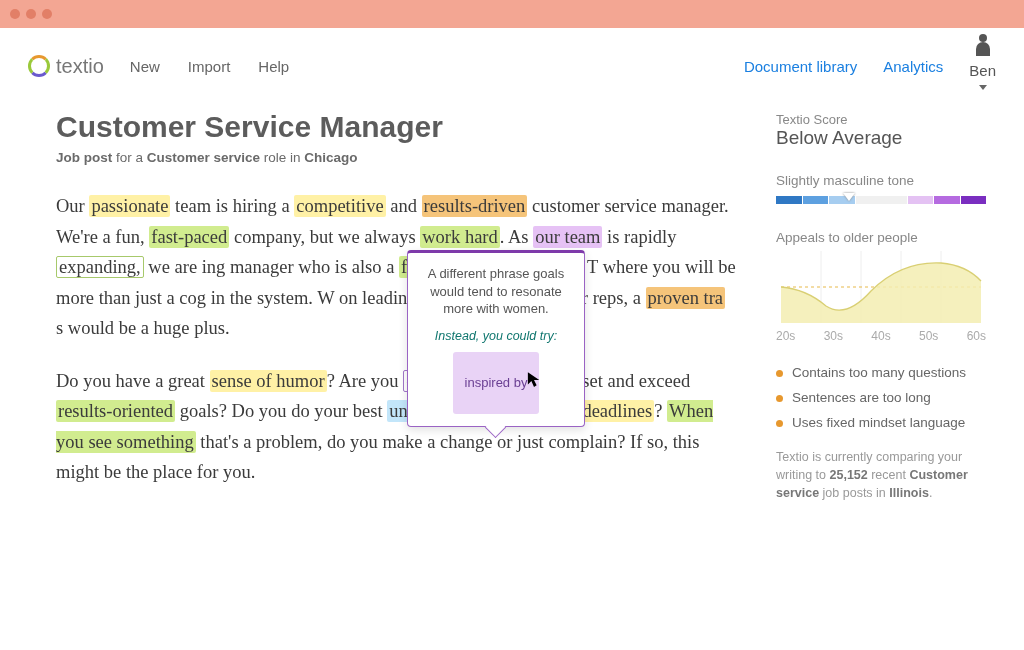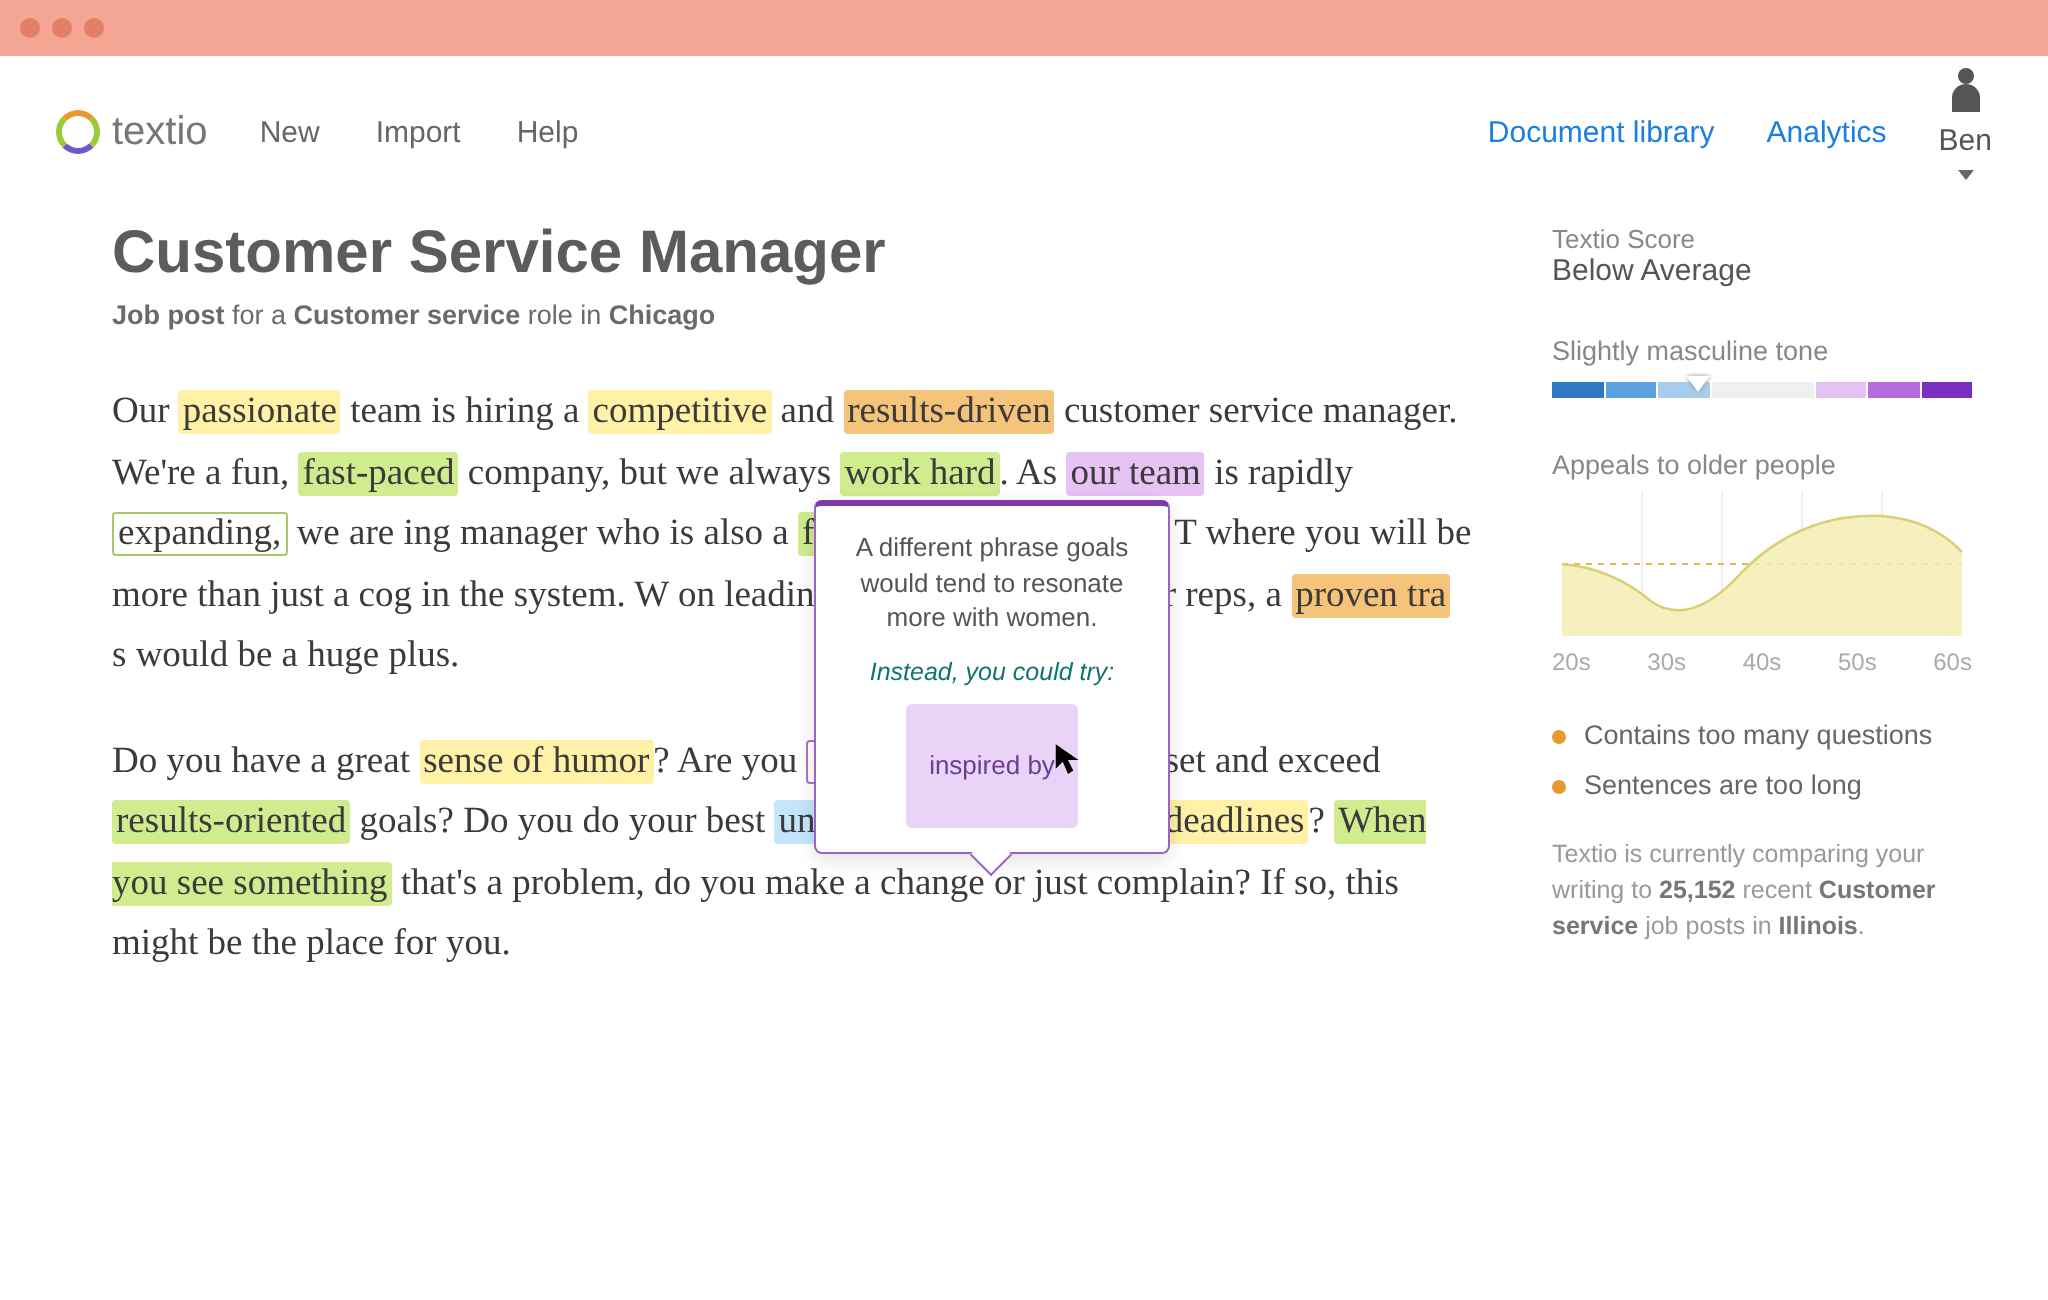--- a/index.html
+++ b/index.html
@@ -37,21 +37,21 @@
   .tt-text { color:#555; line-height:1.35; }
   .tt-sub { color:#0f766e; font-style:italic; margin:8px 0 6px; font-size:12.5px; }
   .tt-chip { display:inline-block; background:#e9d3f6; color:#6a3f93; padding:20px 12px; border-radius:3px; font-size:13px; cursor:pointer; }
   .cursor { position:absolute; top:238px; left:470px; width:14px; height:18px; z-index:6; }
   .sidebar { width:210px; padding-top:2px; color:#555; font-size:13.5px; }
   .score-row { display:flex; align-items:center; gap:10px; margin-bottom:24px; }
   .score-ring { width:58px; height:58px; border-radius:50%; position:relative; display:flex; align-items:center; justify-content:center; font-size:22px; font-weight:600; color:#e7982e; background:#fff; }
   .score-ring::before { content:""; position:absolute; inset:0; border-radius:50%; border:5px solid #eee; }
   .score-ring::after { content:""; position:absolute; inset:0; border-radius:50%; border:5px solid transparent; border-top-color:#e7982e; border-right-color:#e7982e; transform:rotate(-45deg); }
   .score-label { font-size:13px; color:#888; }
-  .score-rate { font-size:15px; color:#555; font-weight:500; }
+  .score-rate { font-size:19px; color:#555; font-weight:500; }
   .tone-label { color:#888; margin-bottom:8px; }
   .tone-bar { height:8px; width:100%; position:relative; margin-bottom:26px; display:flex; gap:1px; }
   .tone-seg { height:8px; }
   .tone-ptr { position:absolute; top:-3px; left:32%; width:0; height:0; border-left:6px solid transparent; border-right:6px solid transparent; border-top:8px solid #fff; filter:drop-shadow(0 0 1px #888); }
   .age-label { color:#888; margin-bottom:6px; }
   .age-chart { height:72px; width:100%; position:relative; margin-bottom:6px; }
   .age-axis { display:flex; justify-content:space-between; color:#aaa; font-size:12px; margin-bottom:22px; }
   .bullets { list-style:none; margin-bottom:18px; }
   .bullets li { position:relative; padding-left:16px; margin-bottom:10px; color:#666; font-size:13.5px; }
   .bullets li::before { content:""; position:absolute; left:0; top:5px; width:7px; height:7px; border-radius:50%; background:#e7982e; }
@@ -154,19 +154,20 @@
       <span>20s</span>
         <span>30s</span>
         <span>40s</span>
         <span>50s</span>
         <span>60s</span>
     </div>
 
     <ul class="bullets">
       <li>Contains too many questions</li>
       <li>Sentences are too long</li>
+      <li>Uses fixed mindset language</li>
     </ul>
 
     <div class="footnote">
       <span>Textio is currently comparing your writing to </span><b>25,152</b><span> recent </span><b>Customer service</b><span> job posts in </span><b>Illinois</b><span>.</span>
     </div>
   </div>
 </div>
 
 </body></html>

